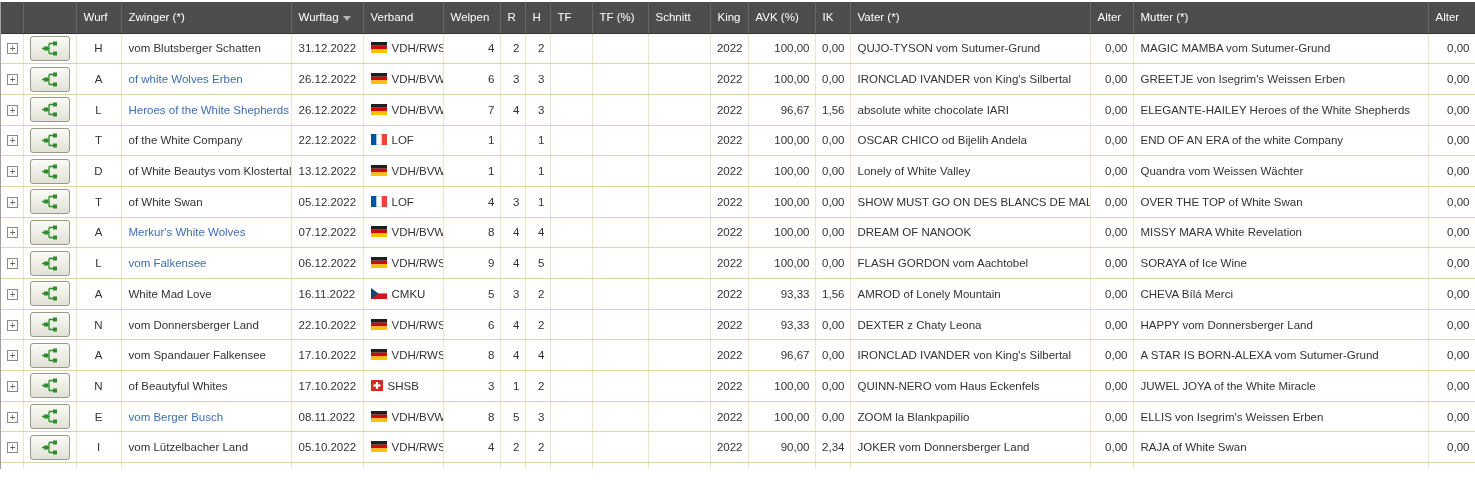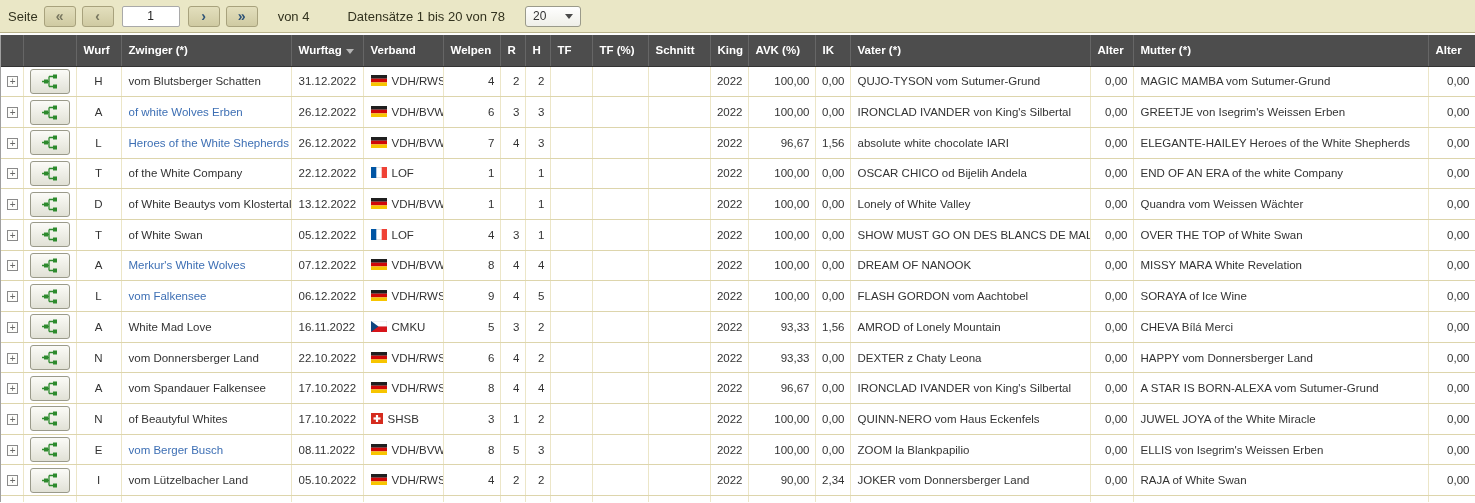--- a/index.html
+++ b/index.html
@@ -24,21 +24,21 @@
   .spacer-sm{width:8px;}
   .spacer-md{width:26px;}
   .pgsize{margin-left:14px;width:56px;height:21px;border:1px solid #9a9a8a;border-radius:3px;
     background:linear-gradient(#ffffff,#efefe8);display:flex;align-items:center;justify-content:space-between;
     padding:0 7px;font-size:12px;cursor:pointer;}
   .chev{width:0;height:0;border-left:4px solid transparent;border-right:4px solid transparent;border-top:5px solid #4a4a4a;}
 
   
   .grid-wrap{margin-top:2px;border-left:1px solid #a0a0a0;border-right:1px solid #a0a0a0;}
   table{border-collapse:collapse;table-layout:fixed;width:1473px;font-size:11.5px;}
-  thead th{background:var(--header-bg);color:var(--header-text);font-weight:bold;text-align:left;
+  thead th{background:var(--header-bg);color:var(--header-text);font-weight:normal;text-align:left;
     height:31px;padding:0 0 0 7px;border-right:1px solid #666;border-bottom:1px solid #333;
     white-space:nowrap;overflow:hidden;font-size:11.5px;cursor:pointer;}
   thead th:last-child{border-right:none;}
   .sort-arrow{display:inline-block;width:0;height:0;border-left:4px solid transparent;border-right:4px solid transparent;
     border-top:5px solid #b5b5b5;margin-left:4px;vertical-align:middle;}
   tbody td{height:30.7px;border-bottom:1px solid var(--row-border);border-right:1px solid var(--col-border);
     white-space:nowrap;overflow:hidden;padding:0 4px 0 7px;background:#fff;vertical-align:middle;}
   tbody td.num{text-align:right;padding:0 5px 0 2px;}
   tbody td.ctr{text-align:center;padding:0;}
   tbody tr.partial td{height:6px;border-bottom:none;}
@@ -49,36 +49,20 @@
   .pedbtn{width:40px;height:25px;border:1px solid #9a9a8a;border-radius:3px;
     background:linear-gradient(#fbfbf7,#e1e1d6);display:inline-flex;align-items:center;justify-content:center;cursor:pointer;}
   .flag{display:inline-block;vertical-align:-1px;margin-right:5px;line-height:0;}
   .flag svg{display:block;}
 </style>
 </head>
 <body>
 
 <div class="page">
 
-  <div class="toolbar">
-    <span class="lbl">Seite</span>
-    <button class="pg-btn muted">«</button>
-    <button class="pg-btn muted">‹</button>
-    <input class="pg-input" value="1" style="">
-    <button class="pg-btn">›</button>
-    <button class="pg-btn">»</button>
-    <span class="spacer-sm"></span>
-    <span class="lbl">von 4</span>
-    <span class="spacer-md"></span>
-    <span class="lbl">Datensätze 1 bis 20 von 78</span>
-    <div class="pgsize">
-      <span>20</span>
-      <span class="chev"></span>
-    </div>
-  </div>
 
   <div class="grid-wrap">
     <table>
       <colgroup>
         <col style="width:22px">
           <col style="width:53px">
           <col style="width:45px">
           <col style="width:170px">
         <col style="width:72px">
           <col style="width:80px">

